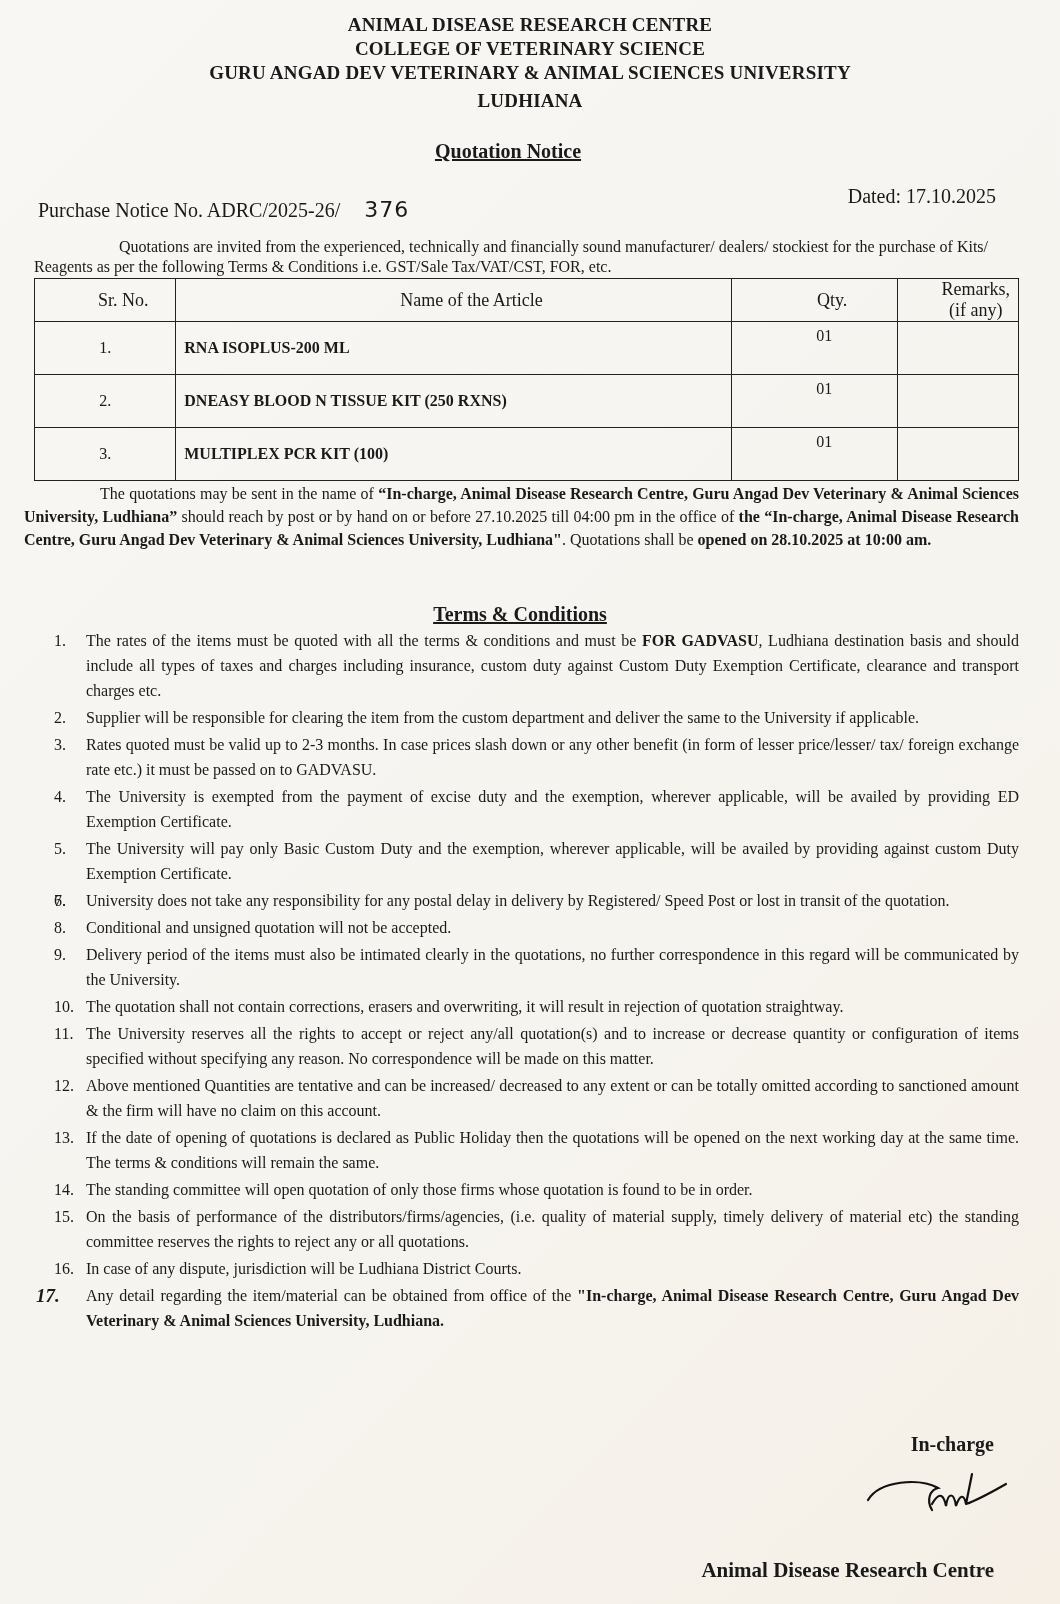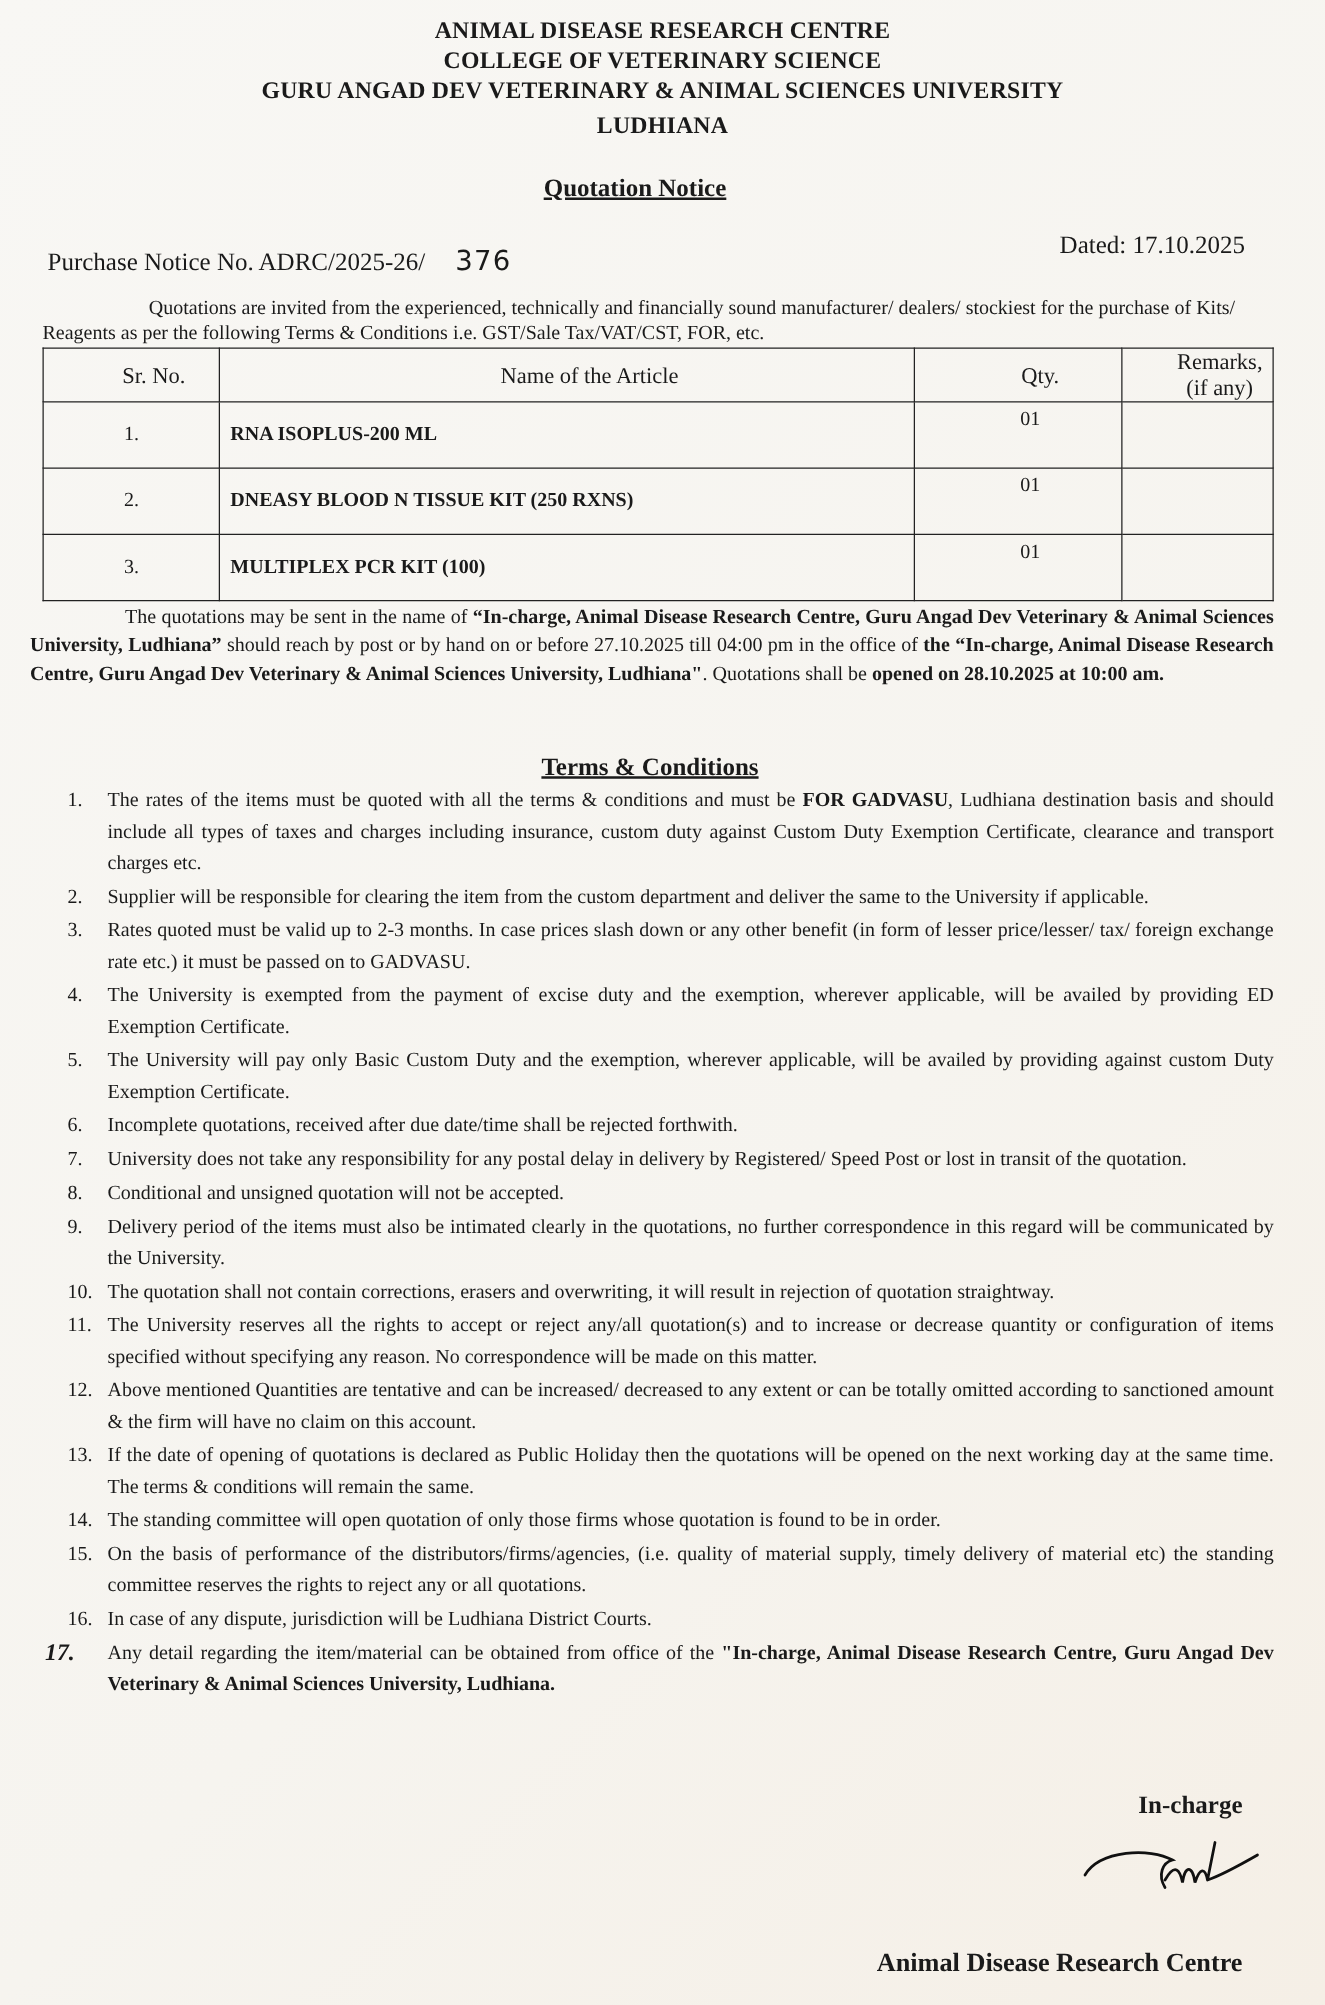--- a/index.html
+++ b/index.html
@@ -88,21 +88,21 @@
   <div class="para"><span style="display:inline-block;width:76px;"></span><span>The quotations may be sent in the name of </span><b>“In-charge, Animal Disease Research Centre, Guru Angad Dev Veterinary &amp; Animal Sciences University, Ludhiana”</b><span> should reach by post or by hand on or before 27.10.2025 till 04:00 pm in the office of </span><b>the “In-charge, Animal Disease Research Centre, Guru Angad Dev Veterinary &amp; Animal Sciences University, Ludhiana"</b><span>. Quotations shall be </span><b>opened on 28.10.2025 at 10:00 am.</b></div>
 
   <div class="tc-title"><span>Terms &amp; Conditions</span></div>
 
   <ol class="terms">
     <li><span class="num">1.</span><span>The rates of the items must be quoted with all the terms &amp; conditions and must be </span><b>FOR GADVASU</b><span>, Ludhiana destination basis and should include all types of taxes and charges including insurance, custom duty against Custom Duty Exemption Certificate, clearance and transport charges etc.</span></li>
     <li><span class="num">2.</span><span>Supplier will be responsible for clearing the item from the custom department and deliver the same to the University if applicable.</span></li>
     <li><span class="num">3.</span><span>Rates quoted must be valid up to 2-3 months. In case prices slash down or any other benefit (in form of lesser price/lesser/ tax/ foreign exchange rate etc.) it must be passed on to GADVASU.</span></li>
     <li><span class="num">4.</span><span>The University is exempted from the payment of excise duty and the exemption, wherever applicable, will be availed by providing ED Exemption Certificate.</span></li>
     <li><span class="num">5.</span><span>The University will pay only Basic Custom Duty and the exemption, wherever applicable, will be availed by providing against custom Duty Exemption Certificate.</span></li>
-    <li><span class="num">6.</span><span>Incomplete quotations, received after due date/time shall be rejected forthwith.</span></li>
+    <li><span class="num">6.</span></li>
     <li><span class="num">7.</span><span>University does not take any responsibility for any postal delay in delivery by Registered/ Speed Post or lost in transit of the quotation.</span></li>
     <li><span class="num">8.</span><span>Conditional and unsigned quotation will not be accepted.</span></li>
     <li><span class="num">9.</span><span>Delivery period of the items must also be intimated clearly in the quotations, no further correspondence in this regard will be communicated by the University.</span></li>
     <li><span class="num">10.</span><span>The quotation shall not contain corrections, erasers and overwriting, it will result in rejection of quotation straightway.</span></li>
     <li><span class="num">11.</span><span>The University reserves all the rights to accept or reject any/all quotation(s) and to increase or decrease quantity or configuration of items specified without specifying any reason. No correspondence will be made on this matter.</span></li>
     <li><span class="num">12.</span><span>Above mentioned Quantities are tentative and can be increased/ decreased to any extent or can be totally omitted according to sanctioned amount &amp; the firm will have no claim on this account.</span></li>
     <li><span class="num">13.</span><span>If the date of opening of quotations is declared as Public Holiday then the quotations will be opened on the next working day at the same time. The terms &amp; conditions will remain the same.</span></li>
     <li><span class="num">14.</span><span>The standing committee will open quotation of only those firms whose quotation is found to be in order.</span></li>
     <li><span class="num">15.</span><span>On the basis of performance of the distributors/firms/agencies, (i.e. quality of material supply, timely delivery of material etc) the standing committee reserves the rights to reject any or all quotations.</span></li>
     <li><span class="num">16.</span><span>In case of any dispute, jurisdiction will be Ludhiana District Courts.</span></li>

